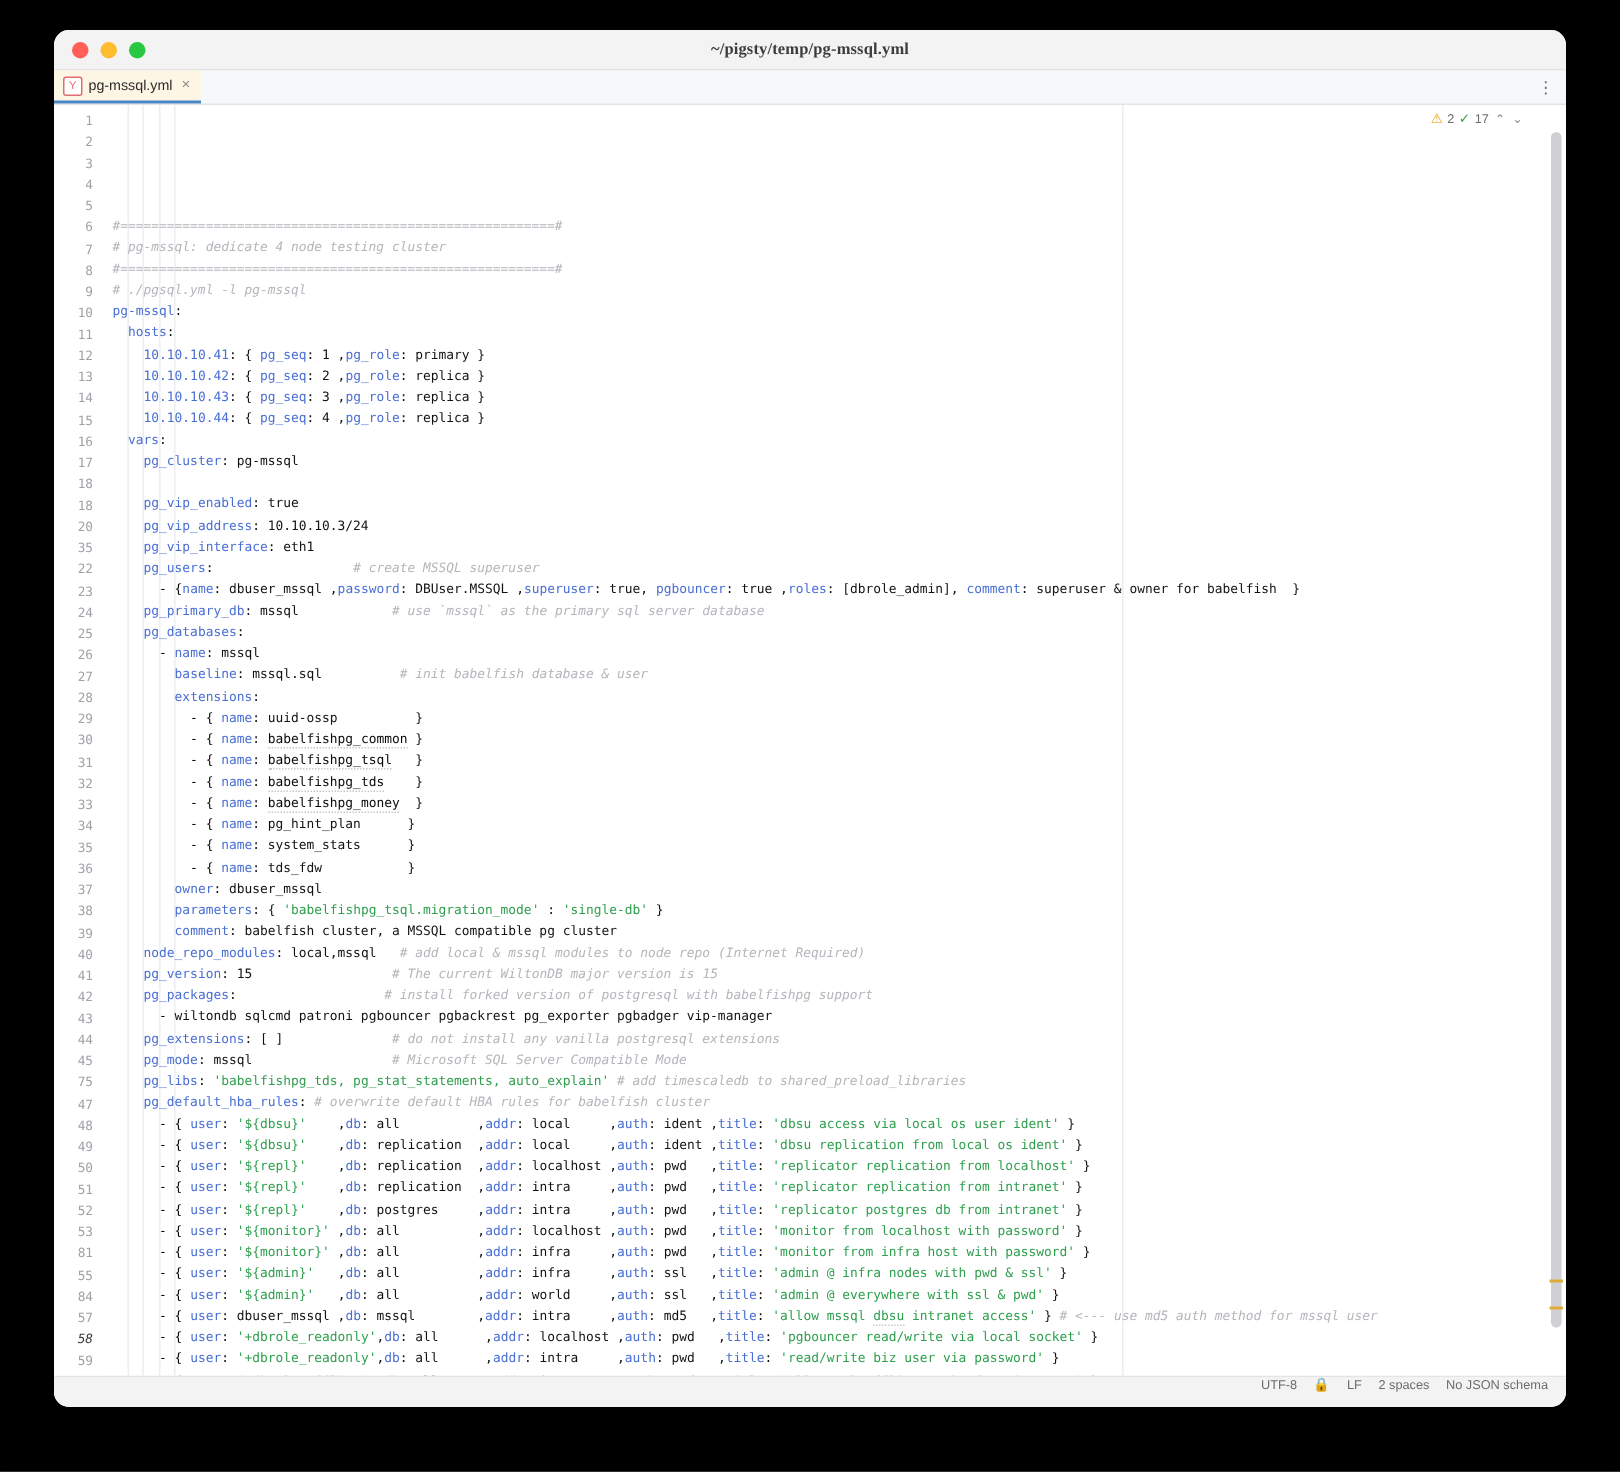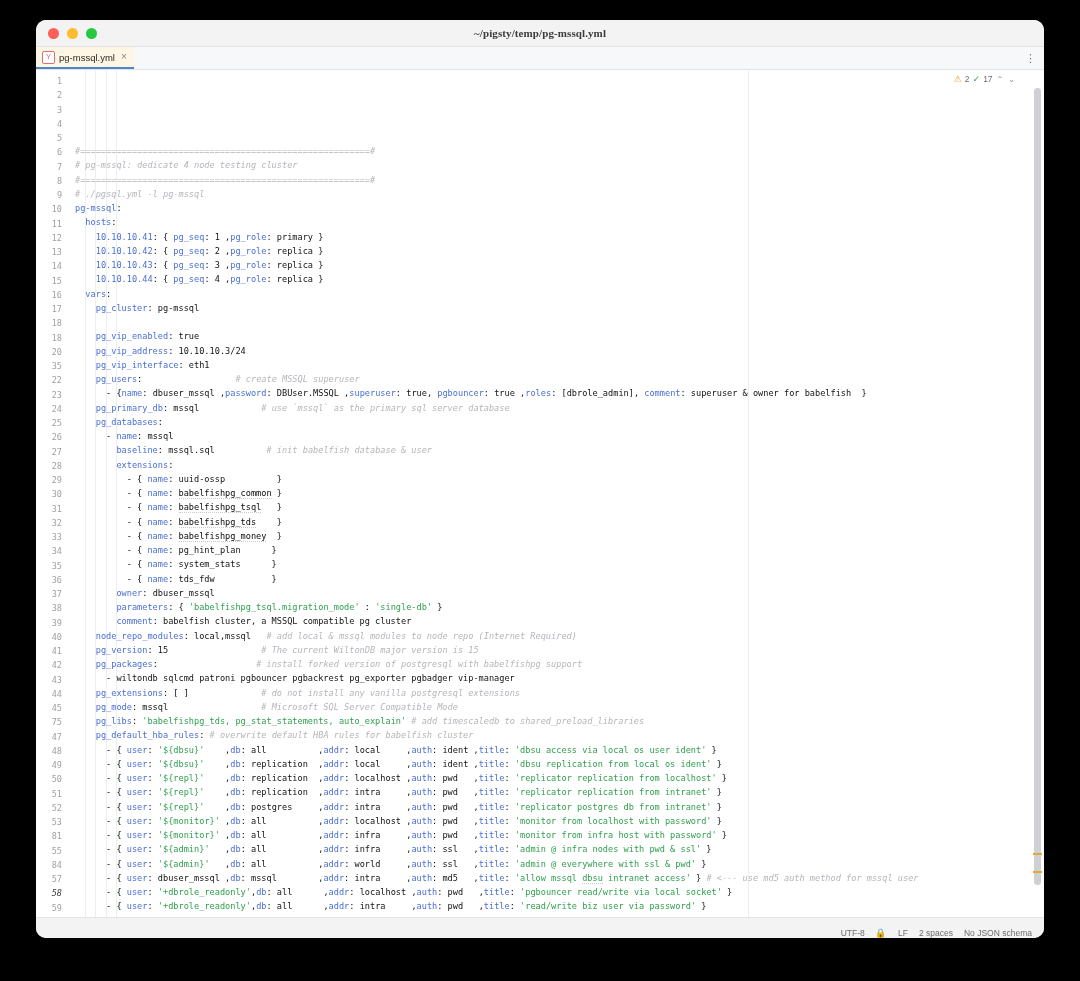--- a/index.html
+++ b/index.html
@@ -98,21 +98,21 @@
   }
   .scroll-thumb{
     position:absolute;left:0;top:0;width:7px;height:797px;
     background:#cfd0d3;border-radius:4px;
   }
   .smark{position:absolute;left:-1px;width:9px;height:2px;background:#e0a93a;}
 
   
   .statusbar{
     height:20px;min-height:20px;background:#f3f3f4;border-top:1px solid #e4e4e6;
-    display:flex;align-items:flex-end;justify-content:flex-end;gap:11px;
+    display:flex;align-items:flex-start;justify-content:flex-end;gap:11px;
     padding-right:12px;
     font-family:"Liberation Sans",sans-serif;font-size:8.5px;color:#6c6c6e;
   }
   .statusbar .si{display:flex;align-items:center;}
   .lock-ico{font-size:9px;color:#77777a;}
 </style>
 </head>
 <body>
 
 <div class="desktop">

